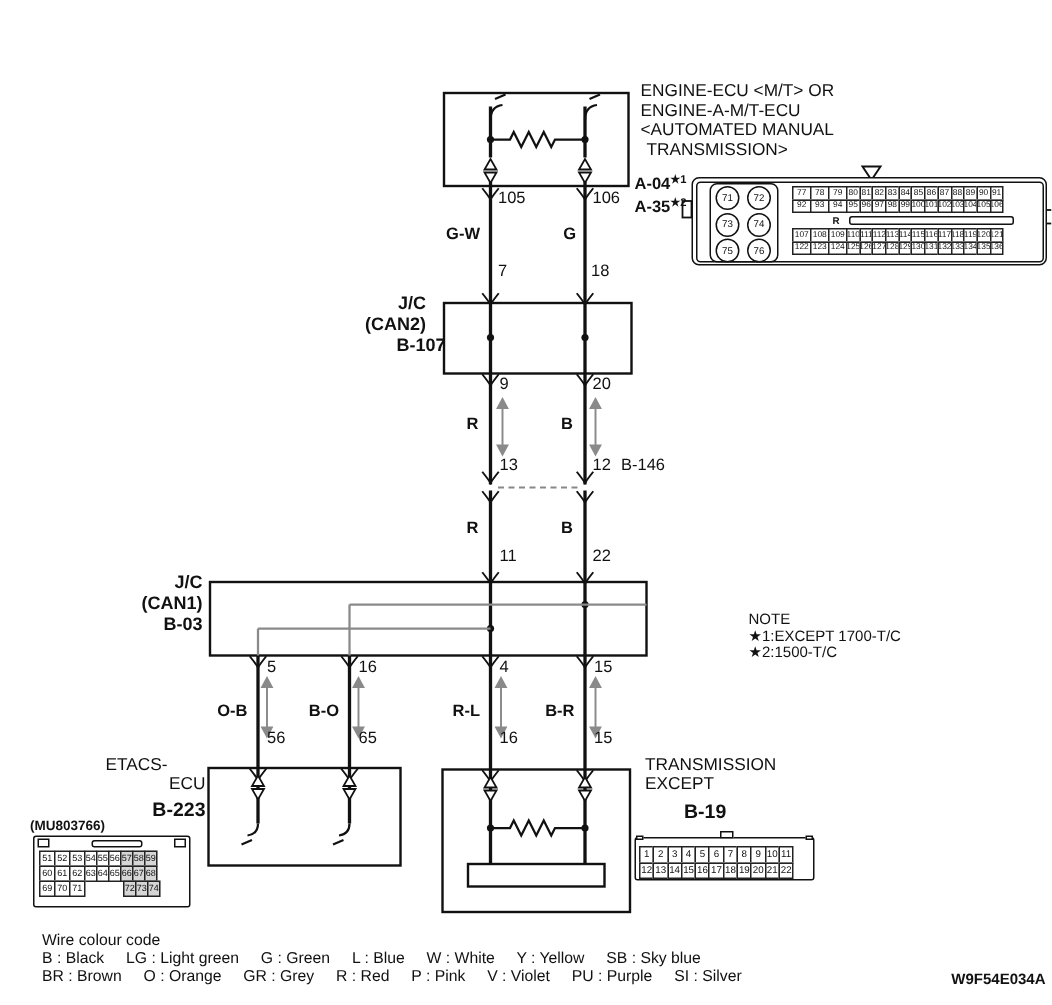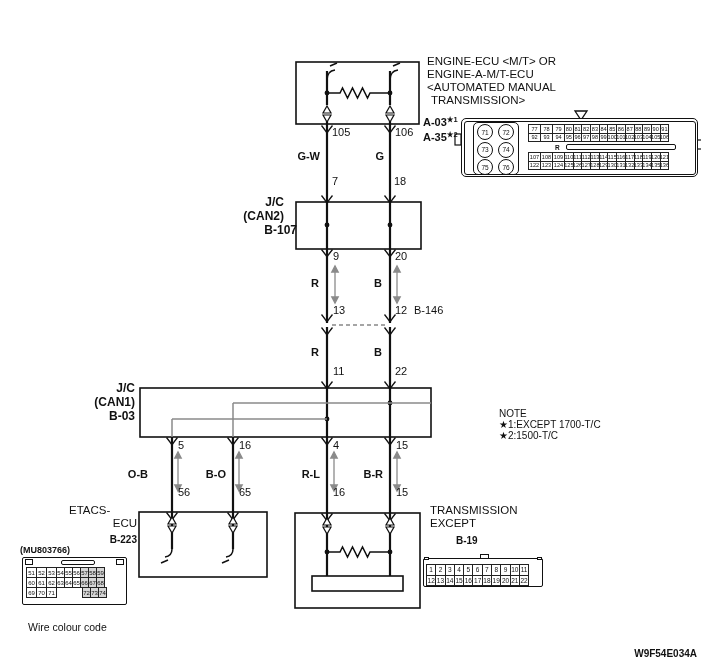--- a/index.html
+++ b/index.html
@@ -4,21 +4,21 @@
 <style>
   html,body{margin:0;padding:0;background:#fff;}
   #stage{position:relative;width:701px;height:670px;background:#fff;overflow:hidden;
          font-family:"Liberation Sans",sans-serif;color:#111;}
   svg{position:absolute;left:0;top:0;}
   .lbl{position:absolute;font-size:11px;line-height:11px;white-space:nowrap;}
   .pin{font-size:11px;}
   .wl{font-weight:bold;text-align:right;width:50px;}
   .jc{font-weight:bold;font-size:12px;text-align:right;width:80px;letter-spacing:0px;}
   .ttl{font-size:11.5px;}
-  .big{font-weight:bold;font-size:10px;}
+  .big{font-weight:bold;font-size:13px;}
   .small{font-size:10px;}
   .pre{white-space:pre;font-size:10.5px;}
   sup.star{font-size:7.5px;vertical-align:4px;font-weight:bold;}
   
   .conn{position:absolute;box-sizing:border-box;border:1.6px solid #111;border-radius:5px;background:#fff;}
   .dframe:after{content:"";position:absolute;inset:1.5px;border:1px solid #111;border-radius:3px;pointer-events:none;}
   .row{position:absolute;display:flex;}
   .cell{box-sizing:border-box;border:1px solid #222;margin-left:-1px;background:#fff;color:#111;
         display:flex;align-items:center;justify-content:center;overflow:hidden;}
   .eng .row .cell{width:9.7px;height:9.6px;font-size:5.6px;}
@@ -160,21 +160,21 @@
 
     <rect x="455" y="134" width="6" height="11" fill="#fff" stroke="#111" stroke-width="1.2"></rect>
     <rect x="697" y="140" width="5" height="9" fill="#fff" stroke="#111" stroke-width="1.2"></rect>
   </svg>
 
   <div class="lbl ttl" style="left:427px;top:56px">ENGINE-ECU &lt;M/T&gt; OR</div>
   <div class="lbl ttl" style="left:427px;top:69px">ENGINE-A-M/T-ECU</div>
   <div class="lbl ttl" style="left:427px;top:82px">&lt;AUTOMATED MANUAL</div>
   <div class="lbl ttl" style="left:431px;top:95px"> TRANSMISSION&gt;</div>
 
-  <div class="lbl" style="left:423px;top:114px;font-weight:bold"><span>A-03</span><sup class="star">★1</sup></div>
+  <div class="lbl" style="left:423px;top:114px;font-weight:bold"><span>A-04</span><sup class="star">★1</sup></div>
   <div class="lbl" style="left:423px;top:129px;font-weight:bold"><span>A-35</span><sup class="star">★2</sup></div>
 
   <div class="lbl pin" style="left:332px;top:127px">105</div>
   <div class="lbl pin" style="left:395px;top:127px">106</div>
   <div class="lbl pin" style="left:332px;top:176px">7</div>
   <div class="lbl pin" style="left:394px;top:176px">18</div>
   <div class="lbl pin" style="left:333px;top:251px">9</div>
   <div class="lbl pin" style="left:395px;top:251px">20</div>
   <div class="lbl pin" style="left:333px;top:305px">13</div>
   <div class="lbl pin" style="left:395px;top:305px">12</div>
@@ -189,45 +189,47 @@
   <div class="lbl pin" style="left:239px;top:487px">65</div>
   <div class="lbl pin" style="left:333px;top:487px">16</div>
   <div class="lbl pin" style="left:396px;top:487px">15</div>
 
   <div class="lbl wl" style="left:270px;top:151px">G-W</div>
   <div class="lbl wl" style="left:334px;top:151px">G</div>
   <div class="lbl wl" style="left:269px;top:278px">R</div>
   <div class="lbl wl" style="left:332px;top:278px">B</div>
   <div class="lbl wl" style="left:269px;top:347px">R</div>
   <div class="lbl wl" style="left:332px;top:347px">B</div>
-  <div class="lbl wl" style="left:98px;top:469px">O-B</div>
+  <div class="lbl wl" style="left:115px;top:469px">O-B</div>
   <div class="lbl wl" style="left:176px;top:469px">B-O</div>
   <div class="lbl wl" style="left:270px;top:469px">R-L</div>
   <div class="lbl wl" style="left:333px;top:469px">B-R</div>
 
   <div class="lbl jc" style="left:204px;top:197px">J/C</div>
   <div class="lbl jc" style="left:204px;top:211px">(CAN2)</div>
   <div class="lbl jc" style="left:217px;top:225px">B-107</div>
   <div class="lbl jc" style="left:55px;top:383px">J/C</div>
   <div class="lbl jc" style="left:55px;top:397px">(CAN1)</div>
   <div class="lbl jc" style="left:55px;top:411px">B-03</div>
 
-  <div class="lbl ttl" style="left:69px;top:505px;width:80px;text-align:left">ETACS-</div>
+  <div class="lbl ttl" style="left:51px;top:505px;width:80px;text-align:center">ETACS-</div>
   <div class="lbl ttl" style="left:57px;top:518px;width:80px;text-align:right">ECU</div>
   <div class="lbl big" style="left:57px;top:534px;width:80px;text-align:right">B-223</div>
   <div class="lbl" style="left:20px;top:545px;font-weight:bold;font-size:9px">(MU803766)</div>
   <div class="lbl ttl" style="left:430px;top:505px">TRANSMISSION</div>
   <div class="lbl ttl" style="left:430px;top:518px">EXCEPT</div>
   <div class="lbl big" style="left:456px;top:535px">B-19</div>
 
   <div class="lbl small" style="left:499px;top:408px">NOTE</div>
   <div class="lbl small" style="left:499px;top:419px">★1:EXCEPT 1700-T/C</div>
   <div class="lbl small" style="left:499px;top:430px">★2:1500-T/C</div>
 
   <div class="lbl pre" style="left:28px;top:622px">Wire colour code</div>
+  <div class="lbl pre" style="left:28px;top:634px">B : Black     LG : Light green     G : Green     L : Blue     W : White     Y : Yellow     SB : Sky blue</div>
+  <div class="lbl pre" style="left:28px;top:646px">BR : Brown     O : Orange     GR : Grey     R : Red     P : Pink     V : Violet     PU : Purple     SI : Silver</div>
   <div class="lbl" style="left:617px;top:648px;width:80px;text-align:right;font-weight:bold;font-size:10px">W9F54E034A</div>
 
   <div class="conn dframe eng" style="left:461px;top:118px;width:237px;height:59px">
     <div class="circgrid">
         <div class="cell">71</div>
         <div class="cell">72</div>
         <div class="cell">73</div>
         <div class="cell">74</div>
         <div class="cell">75</div>
         <div class="cell">76</div>

